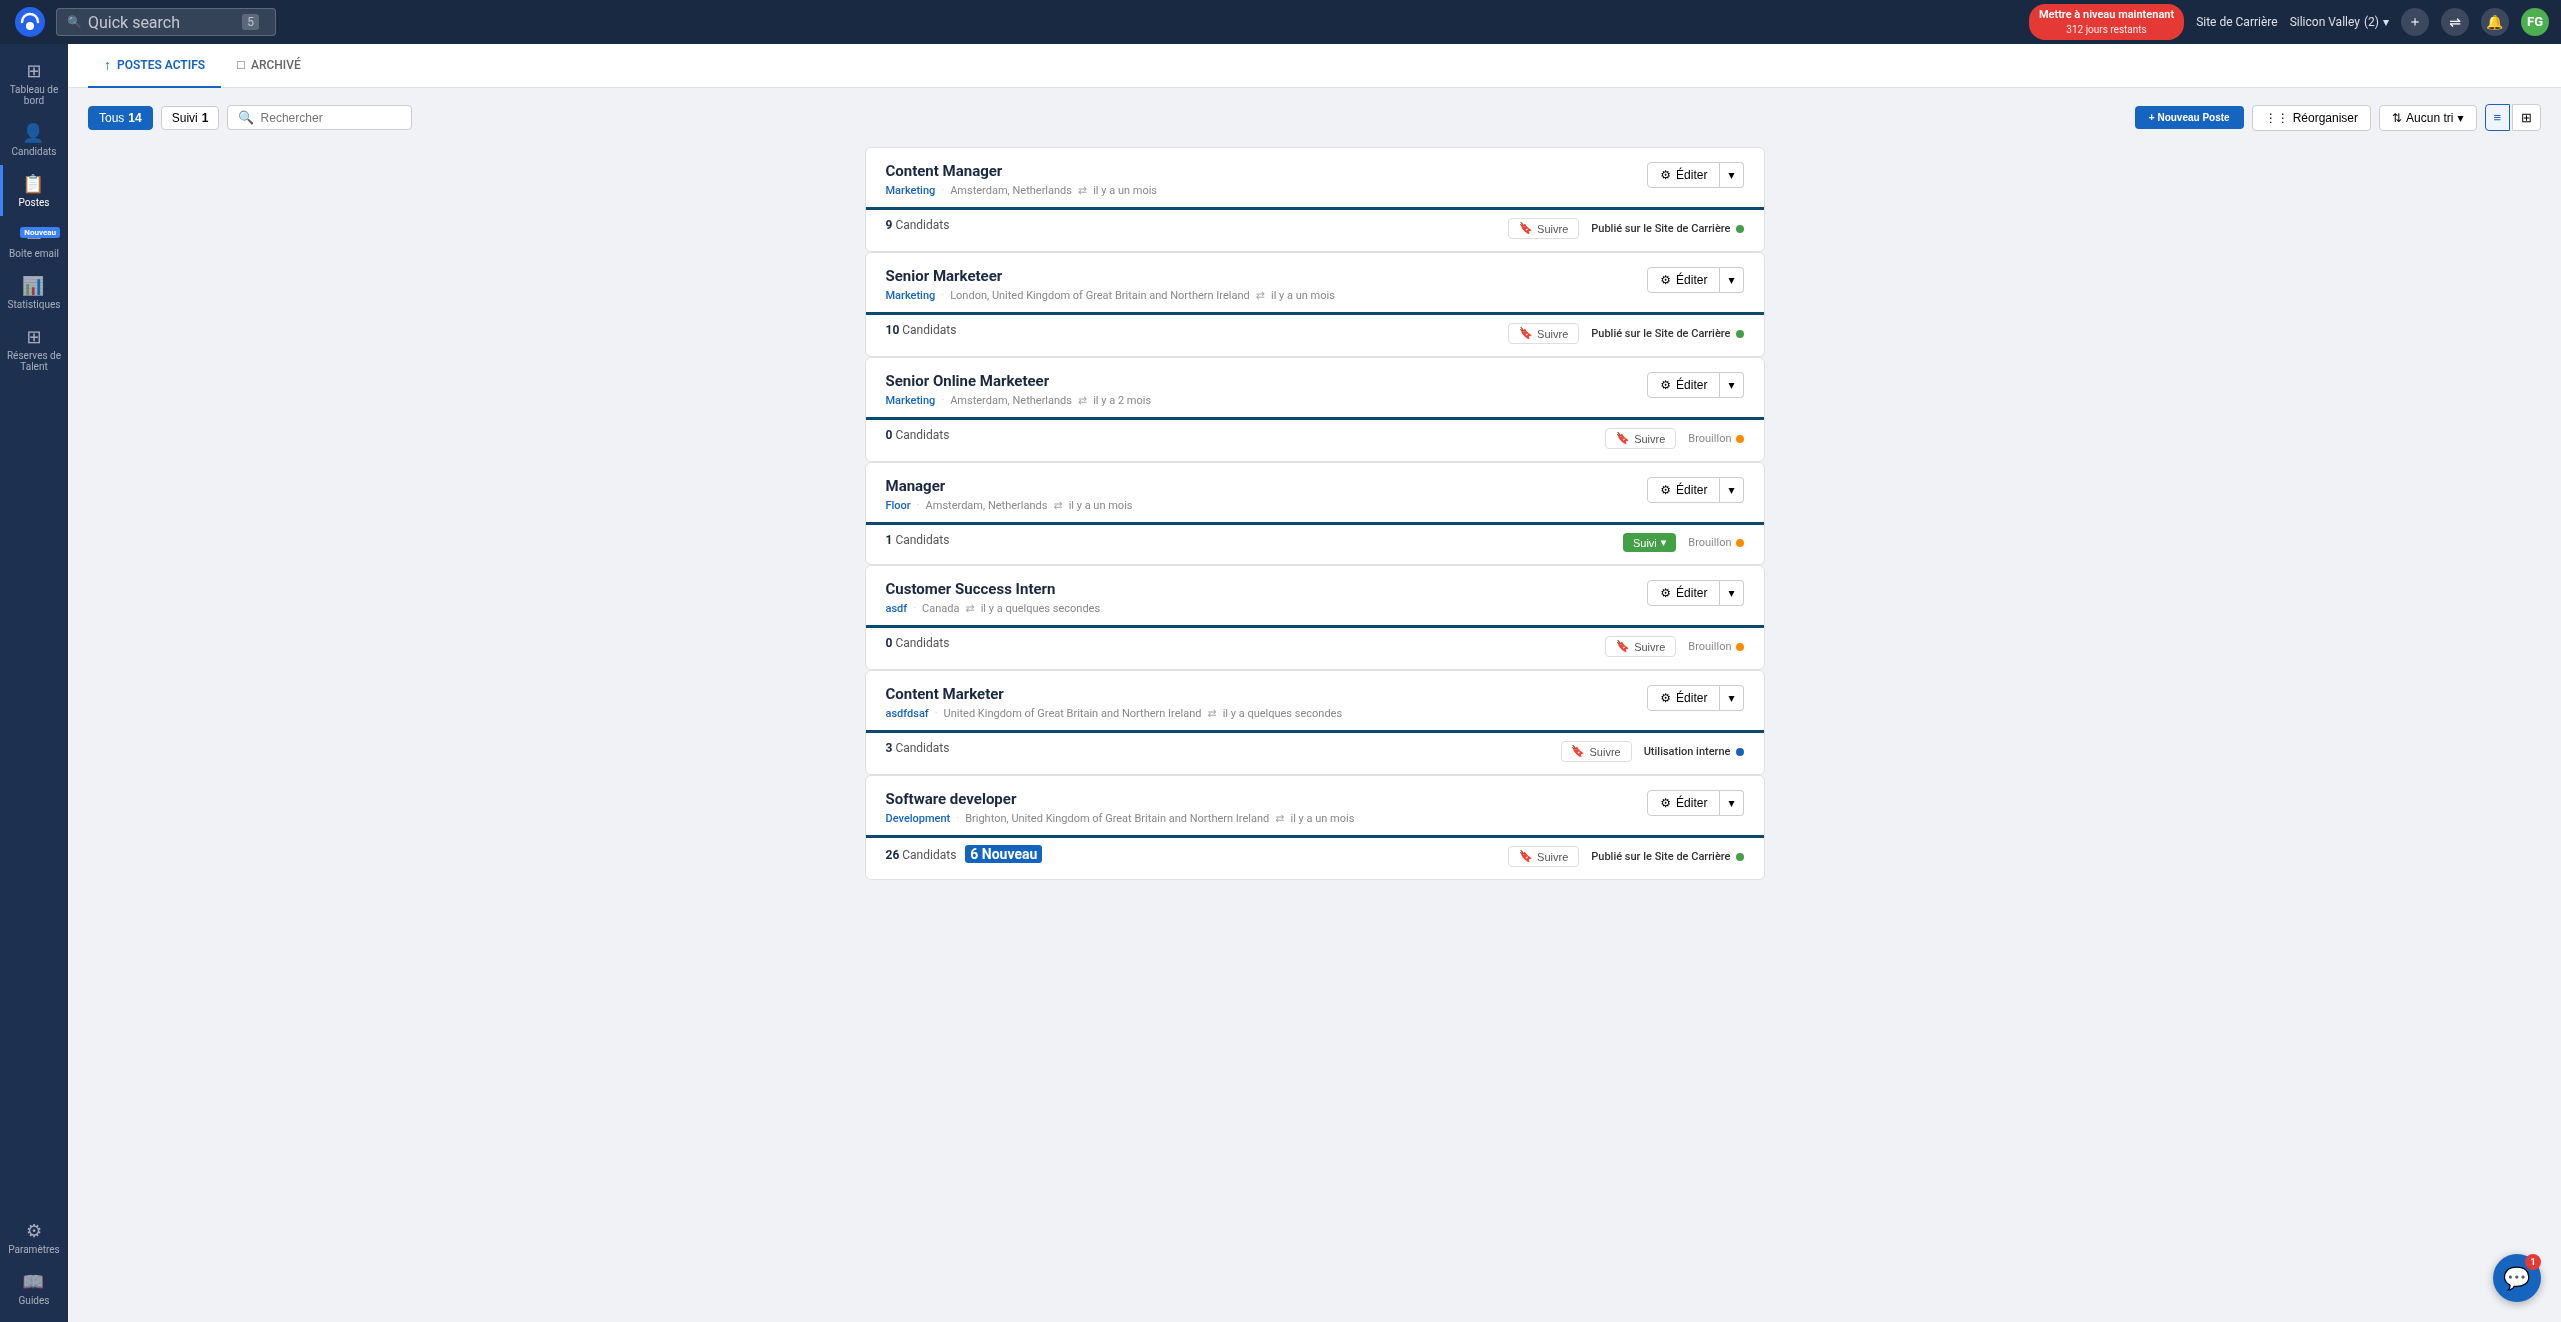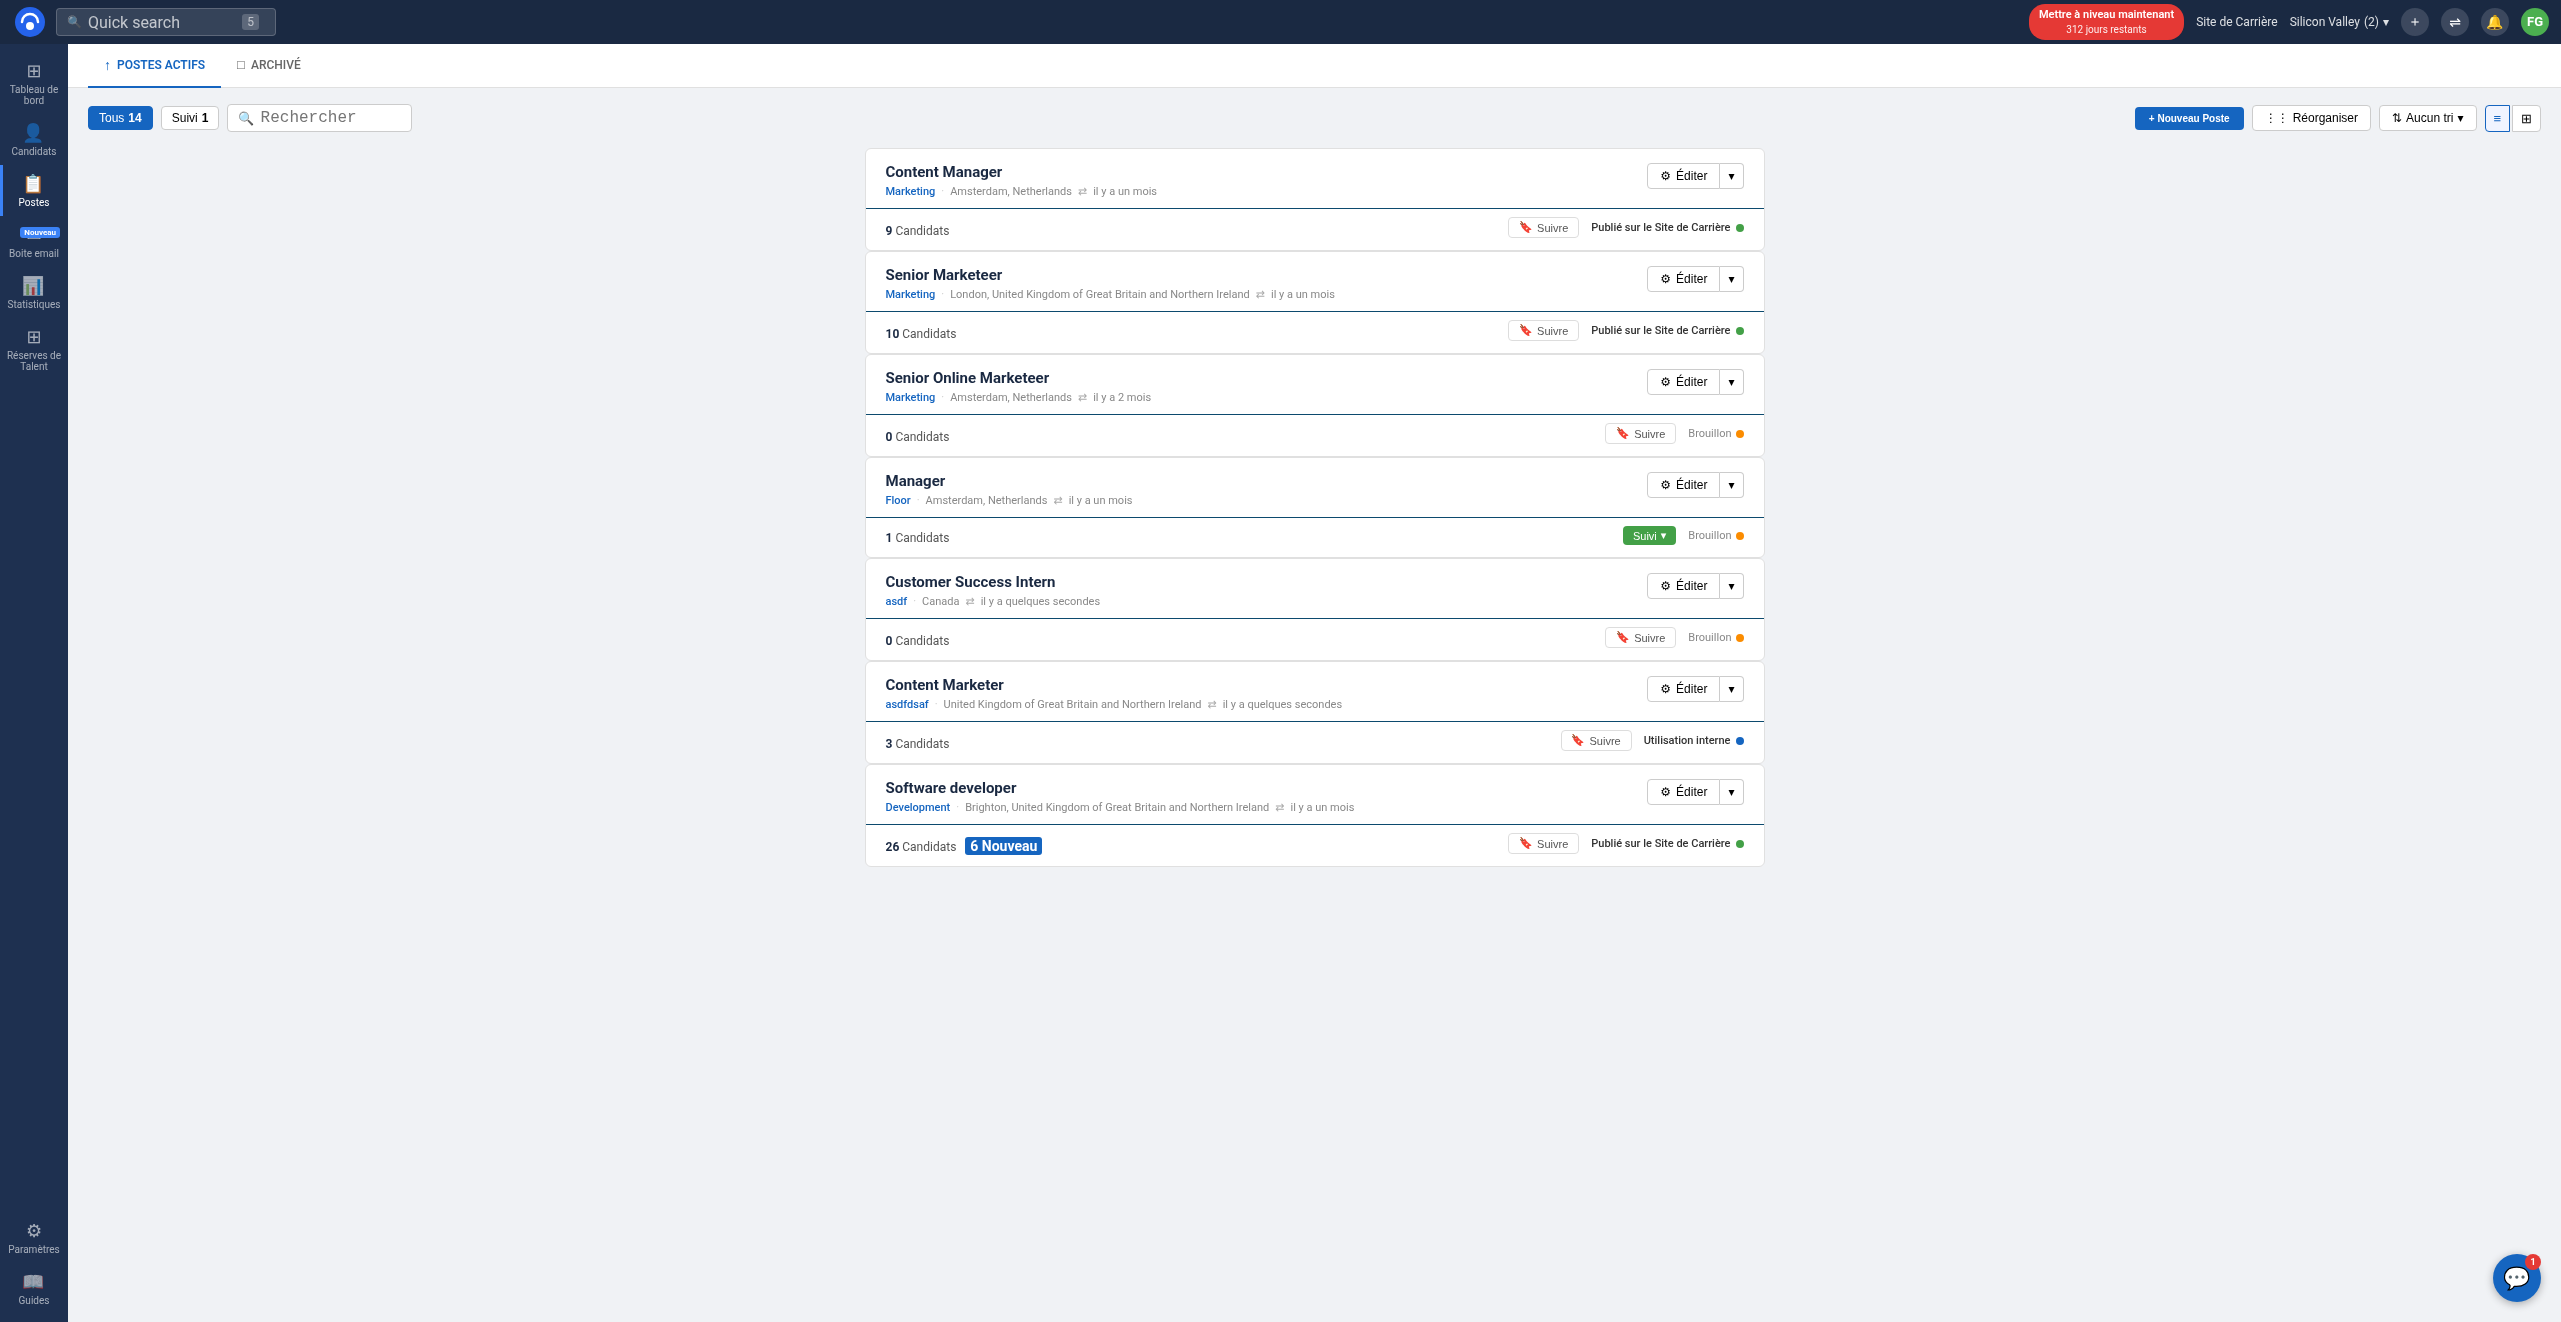--- a/index.html
+++ b/index.html
@@ -313,23 +313,23 @@
       background: #fff;
       border: 1px solid #ccc;
       border-left: none;
       border-radius: 0 4px 4px 0;
       padding: 5px 8px;
       cursor: pointer;
       font-size: 12px;
     }
     .job-card-bottom {
       padding: 8px 20px 12px;
-      border-top: 1px solid #0c4a6e;
-      display: flex;
-      align-items: flex-end;
+      border-top: 3px solid #0c4a6e;
+      display: flex;
+      align-items: flex-start;
       justify-content: space-between;
     }
     .candidates-count {
       font-size: 12px;
       color: #555;
     }
     .candidates-count strong { color: #1a2942; }
     .job-right-actions { display: flex; align-items: center; gap: 12px; }
     .suivre-btn {
       background: none;
@@ -493,21 +493,21 @@
       <button class="filter-btn active">
         <span>Tous</span>
         <span class="count">14</span>
       </button>
       <button class="filter-btn">
         <span>Suivi</span>
         <span class="count">1</span>
       </button>
       <div class="search-input-wrap">
         <span style="color:#aaa;">🔍</span>
-        <input type="text" style="border: none; outline: none; font-size: 16px; width: 140px; font-family: Liberation Mono, monospace;" placeholder="Rechercher">
+        <input type="text" style="border: none; outline: none; font-size: 12px; width: 140px;" placeholder="Rechercher">
       </div>
 
       <div class="filter-bar-right">
         <button class="new-poste-btn">
           <span>+ Nouveau Poste</span>
         </button>
         <button class="reorganiser-btn">
           <span>⋮⋮</span>
           <span>Réorganiser</span>
         </button>

